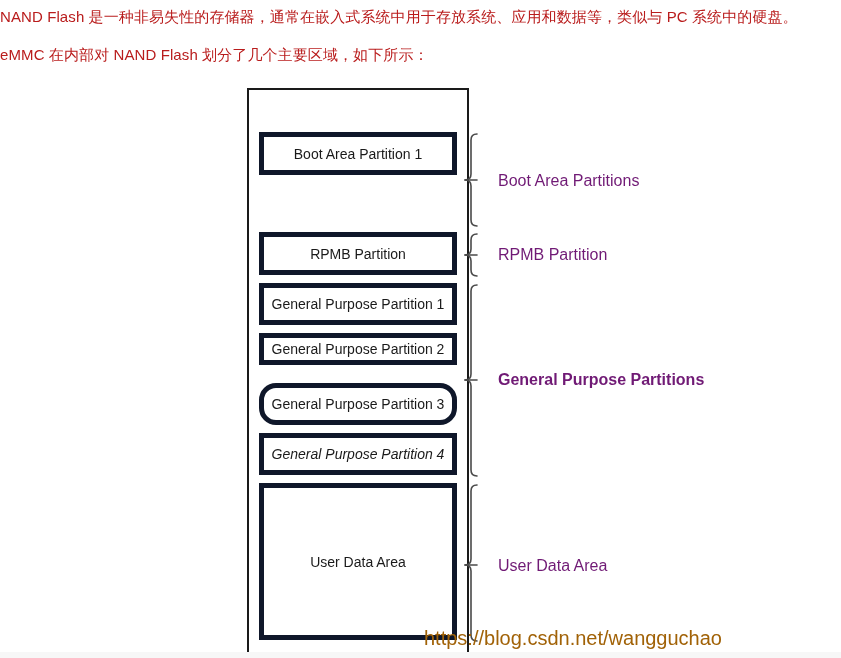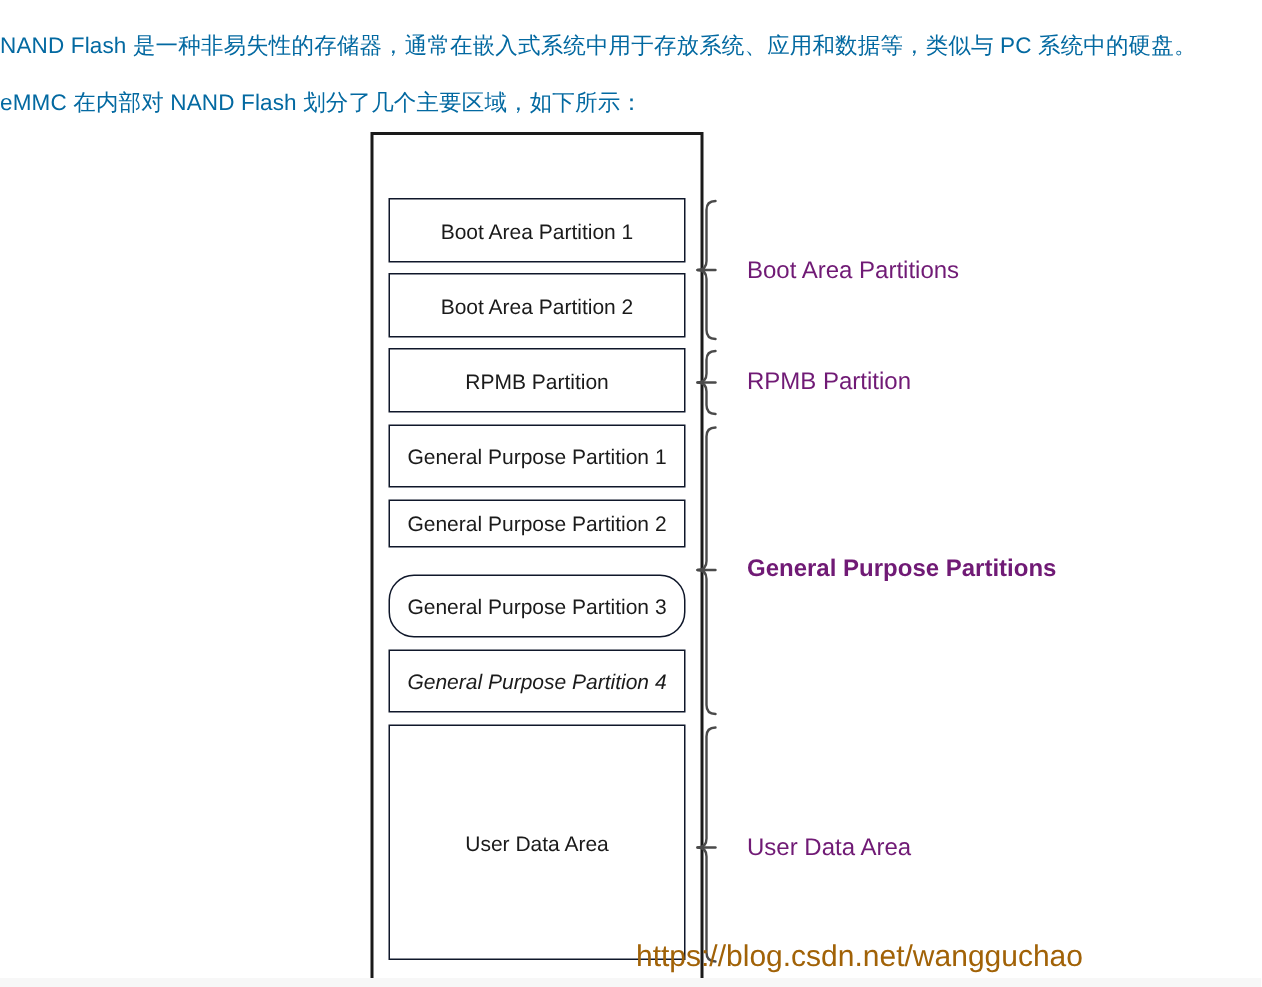--- a/index.html
+++ b/index.html
@@ -16,23 +16,22 @@
     background: #ffffff;
   }
 
   
   .prose {
     position: absolute;
     left: 0;
     white-space: nowrap;
     font-size: 15px;
     line-height: 20px;
-    color: #0369a1;
+    color: #b91c1c;
     letter-spacing: 0.1px;
-    margin-top: 14px;
   }
   #para-1 { top: 7px; }
   #para-2 { top: 45px; }
 
   
   #diagram {
     position: absolute;
     left: 0;
     top: 0;
     width: 841px;
@@ -59,21 +58,21 @@
     color: #1a1a1a;
     white-space: nowrap;
     margin-top: 44px;
   }
 
   
   .part-box {
     position: absolute;
     left: 259px;
     width: 198px;
-    border: 1px solid #0f172a;
+    border: 5px solid #0f172a;
     background: #ffffff;
     box-sizing: border-box;
     display: flex;
     align-items: center;
     justify-content: center;
     font-size: 14px;
     color: #1a1a1a;
     text-align: center;
     white-space: nowrap;
   }
@@ -126,21 +125,20 @@
 
 <div class="prose" id="para-2">eMMC 在内部对 NAND Flash 划分了几个主要区域，如下所示：</div>
 
 <div id="diagram">
 
   <div class="emmc-box"></div>
   <div class="emmc-title">eMMC</div>
 
   <div class="part-box" style="top:132px;height:43px;">Boot Area Partition 1</div>
 
-  <div class="part-box" style="top:182px;height:43px;">Boot Area Partition 2</div>
 
   <div class="part-box" style="top:232px;height:43px;">RPMB Partition</div>
 
   <div class="part-box" style="top:283px;height:42px;">General Purpose Partition 1</div>
 
   <div class="part-box" style="top:333px;height:32px;">General Purpose Partition 2</div>
 
   <div class="part-box" style="top:383px;height:42px;border-radius:17px;">General Purpose Partition 3</div>
 
   <div class="part-box" style="top:433px;height:42px;font-style:italic;">General Purpose Partition 4</div>

